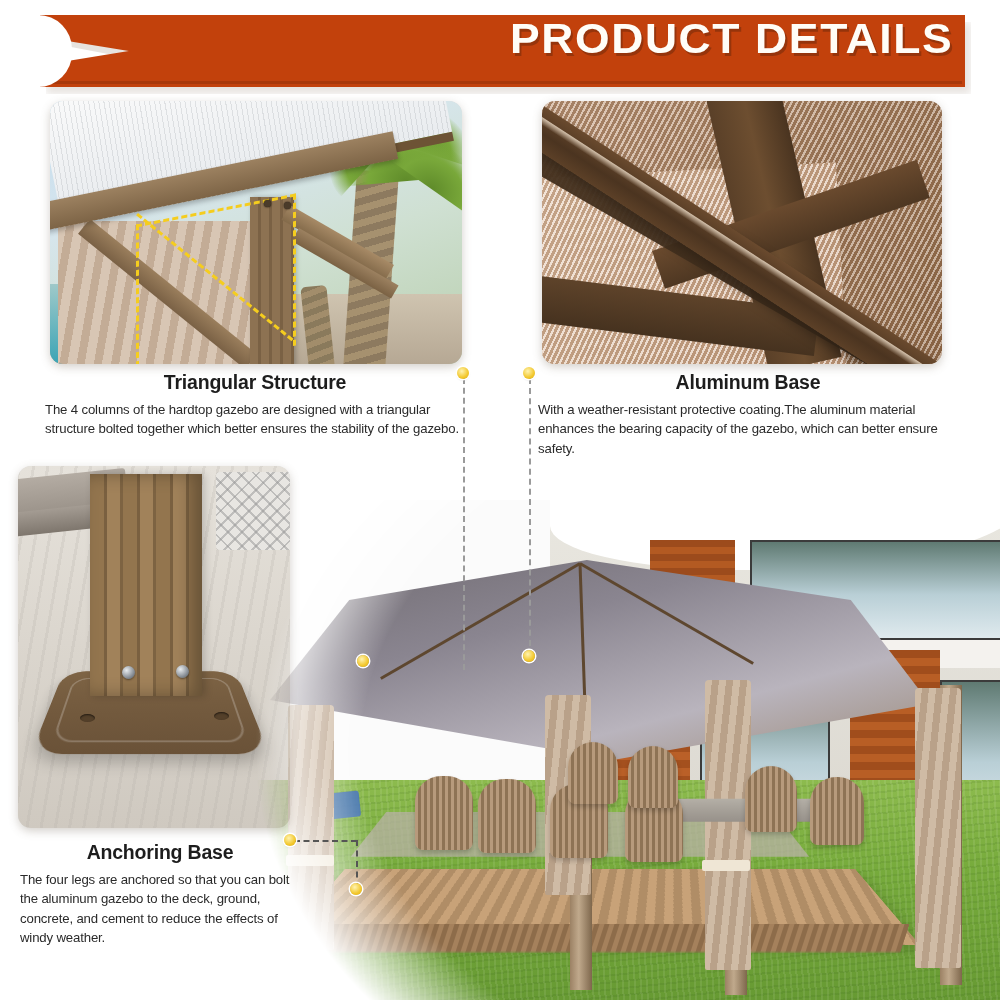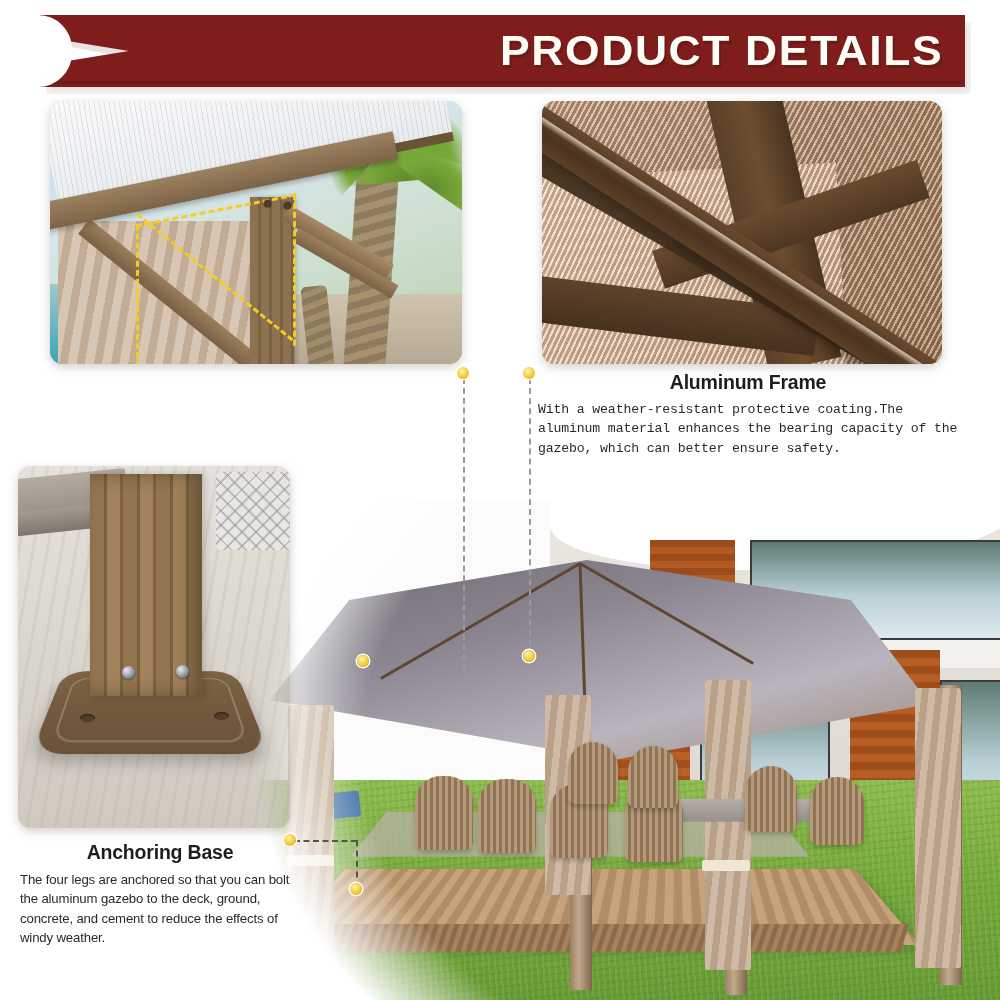--- a/index.html
+++ b/index.html
@@ -13,24 +13,24 @@
 
   
   .banner-wrap { position:absolute; left:40px; top:15px; width:925px; height:72px; }
   .banner-shadow {
     position:absolute; left:6px; top:7px; width:100%; height:100%;
     background:rgba(120,100,80,0.18); filter:blur(4px);
     clip-path: polygon(0 0, 100% 0, 100% 100%, 0 100%, 0 72%, 9% 50%, 0 28%);
   }
   .banner {
     position:absolute; inset:0;
-    background:#7f1d1d;
+    background:#c2410c;
     clip-path: polygon(0 0, 100% 0, 100% 100%, 0 100%, 0 70%, 9.6% 50%, 0 30%);
-    display:flex; align-items:center; justify-content:flex-end;
-    padding-right:22px;
+    display:flex; justify-content:flex-end;
+    padding-right:12px;
   }
   .banner-inner-line{
     position:absolute; left:0; right:3px; bottom:3px; height:3px;
     background:rgba(0,0,0,0.13);
   }
   .banner-title {
     color:#fffdf7;
     font-size:42px;
     font-weight:bold;
     letter-spacing:1.5px;
@@ -219,21 +219,21 @@
   .txt-h {
     font-size:19.5px; font-weight:bold; color:#1d1d1d; text-align:center;
     letter-spacing:-0.2px;
   }
   .txt-p {
     font-size:13.2px; color:#2a2a2a; line-height:1.46; letter-spacing:-0.15px;
   }
   #txt-triangular { position:absolute; left:45px;  top:371px; width:420px; }
   #txt-triangular .txt-p { text-align:left; margin-top:6px; }
   #txt-aluminum   { position:absolute; left:538px; top:371px; width:420px; }
-  #txt-aluminum .txt-p { text-align:left; margin-top:6px;font-family:Liberation Mono, monospace; }
+  #txt-aluminum .txt-p { text-align:left; margin-top:6px; }
   #txt-anchor     { position:absolute; left:20px;  top:841px; width:280px; }
   #txt-anchor .txt-p { text-align:left; margin-top:6px; }
 
   
   .dot {
     position:absolute; width:12px; height:12px; border-radius:50%;
     background:radial-gradient(circle at 40% 35%, #fff3b0, #f2c72c 60%, #dfae16);
     box-shadow:0 0 0 1.5px #ffffff, 0 1px 2px rgba(0,0,0,0.25);
     z-index:6;
   }
@@ -406,23 +406,27 @@
         <div class="c3-plate-inner"></div>
       </div>
       <div class="c3-post"></div>
       <div class="c3-screw" style="left:104px; top:200px;"></div>
       <div class="c3-screw" style="left:158px; top:199px;"></div>
       <div class="c3-hole" style="left:62px; top:248px;"></div>
       <div class="c3-hole" style="left:196px; top:246px;"></div>
     </div>
   </div>
 
+  <div id="txt-triangular">
+    <div class="txt-h">Triangular Structure</div>
+    <div class="txt-p">The 4 columns of the hardtop gazebo are designed with a triangular structure bolted together which better ensures the stability of the gazebo.</div>
+  </div>
 
   <div id="txt-aluminum">
-    <div class="txt-h">Aluminum Frame</div>
+    <div class="txt-h">Aluminum Base</div>
     <div class="txt-p">With a weather-resistant protective coating.The aluminum material enhances the bearing capacity of the gazebo, which can better ensure safety.</div>
   </div>
 
   <div id="txt-anchor">
     <div class="txt-h">Anchoring Base</div>
     <div class="txt-p">The four legs are anchored so that you can bolt the aluminum gazebo to the deck, ground, concrete, and cement to reduce the effects of windy weather.</div>
   </div>
 
   <div class="vline" style="left:463px; top:378px; height:292px;"></div>
   <div class="dot" style="left:457px; top:367px;"></div>

